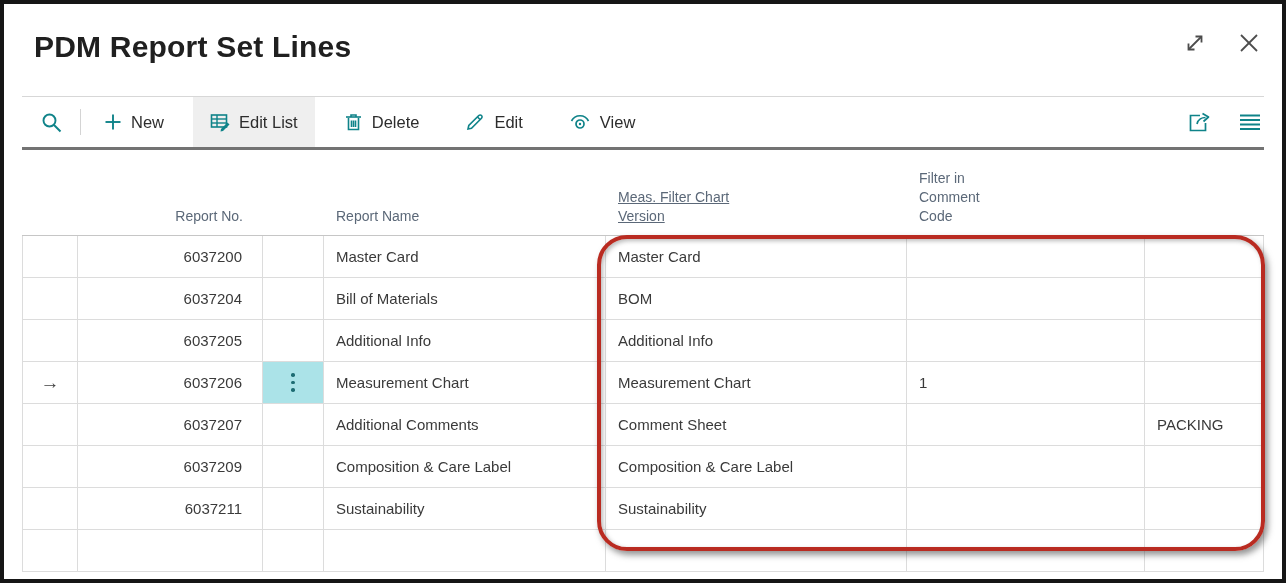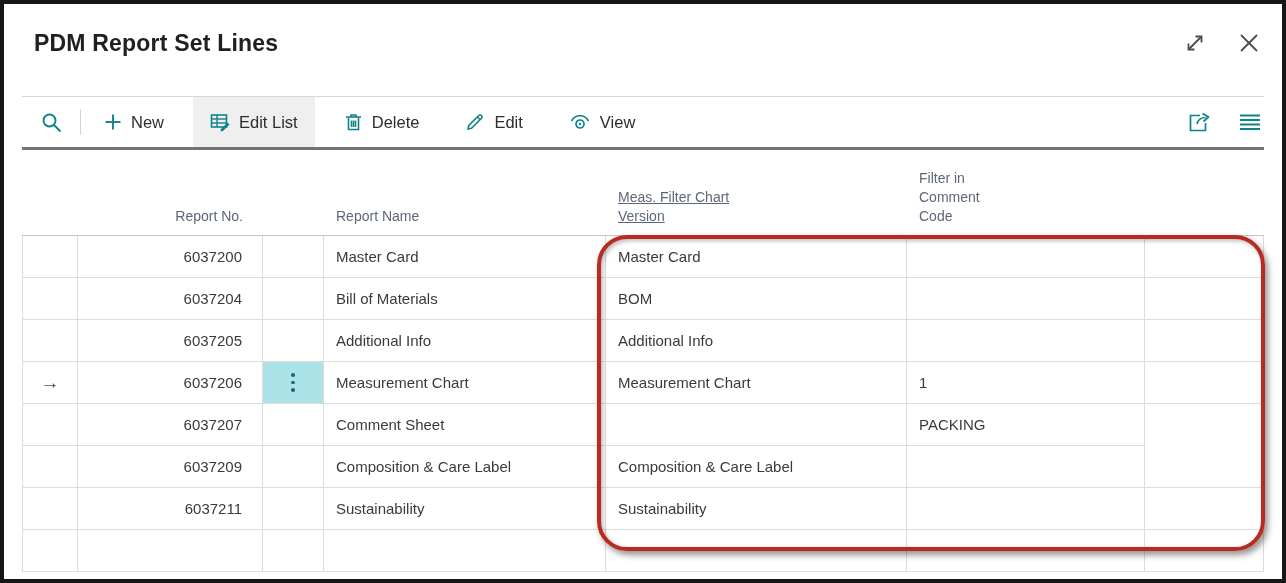--- a/index.html
+++ b/index.html
@@ -7,21 +7,21 @@
   body{font-family:"Liberation Sans",sans-serif;}
 
   .frame{
     position:relative;width:1286px;height:583px;
     border:4px solid #161616;background:#fff;overflow:hidden;
   }
 
   
   .titlebar{height:92px;position:relative;}
   .page-title{
-    margin:0;padding:26px 0 0 30px;font-size:23px;font-weight:600;
+    margin:0;padding:26px 0 0 30px;font-size:30px;font-weight:600;
     color:#202020;letter-spacing:.2px;
   }
   .win-icons{position:absolute;top:24px;right:18px;display:flex;gap:24px;align-items:center;}
   .win-icons .wicon{width:30px;height:30px;display:flex;align-items:center;justify-content:center;cursor:pointer;color:#4c4c4c;}
 
   
   .toolbar{
     height:54px;margin:0 18px;display:flex;align-items:stretch;
     border-top:1px solid #d7d7d7;border-bottom:3px solid #737373;
   }
@@ -241,20 +241,21 @@
           </div>
           <div class="tcell">Measurement Chart</div>
           <div class="tcell">Measurement Chart</div>
           <div class="tcell">1</div>
           <div class="tcell"></div>
         </div>
         <div class="trow cols">
           <div class="tcell ind"></div>
           <div class="tcell num">6037207</div>
           <div class="tcell dots"></div>
+          <div class="tcell">Additional Comments</div>
           <div class="tcell">Comment Sheet</div>
           <div class="tcell"></div>
           <div class="tcell">PACKING</div>
         </div>
         <div class="trow cols">
           <div class="tcell ind"></div>
           <div class="tcell num">6037209</div>
           <div class="tcell dots"></div>
           <div class="tcell">Composition &amp; Care Label</div>
           <div class="tcell">Composition &amp; Care Label</div>

